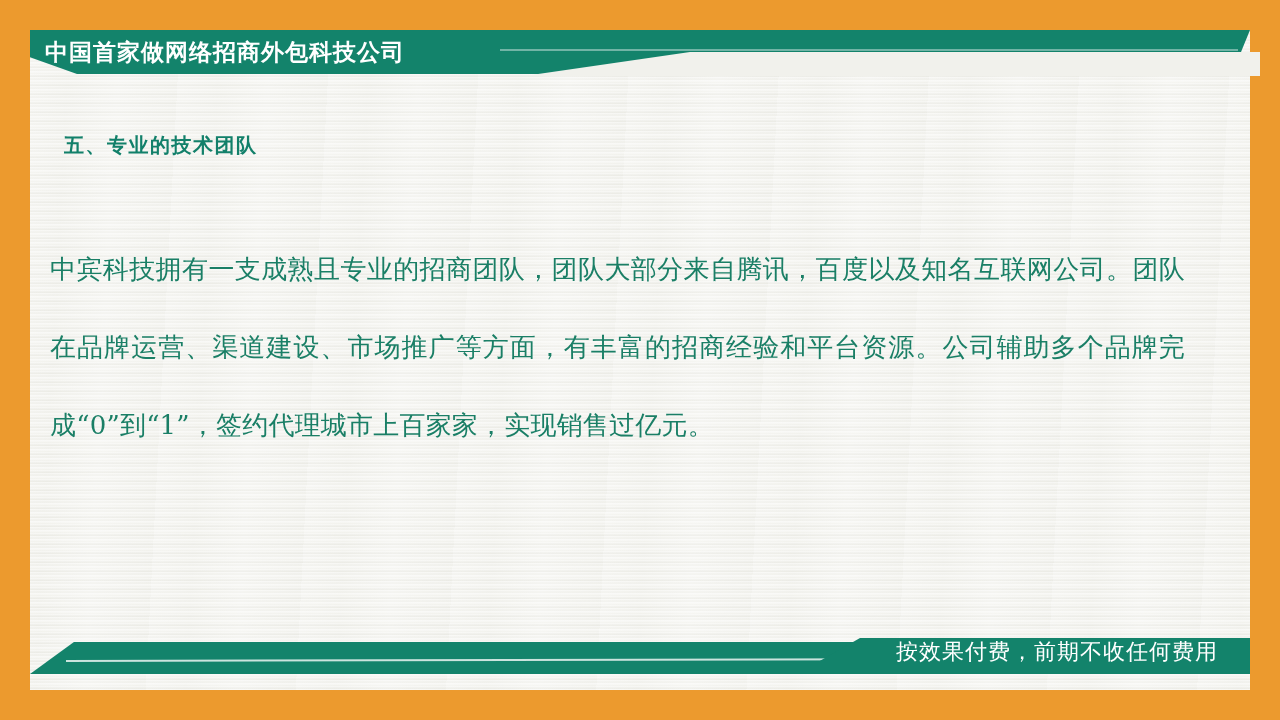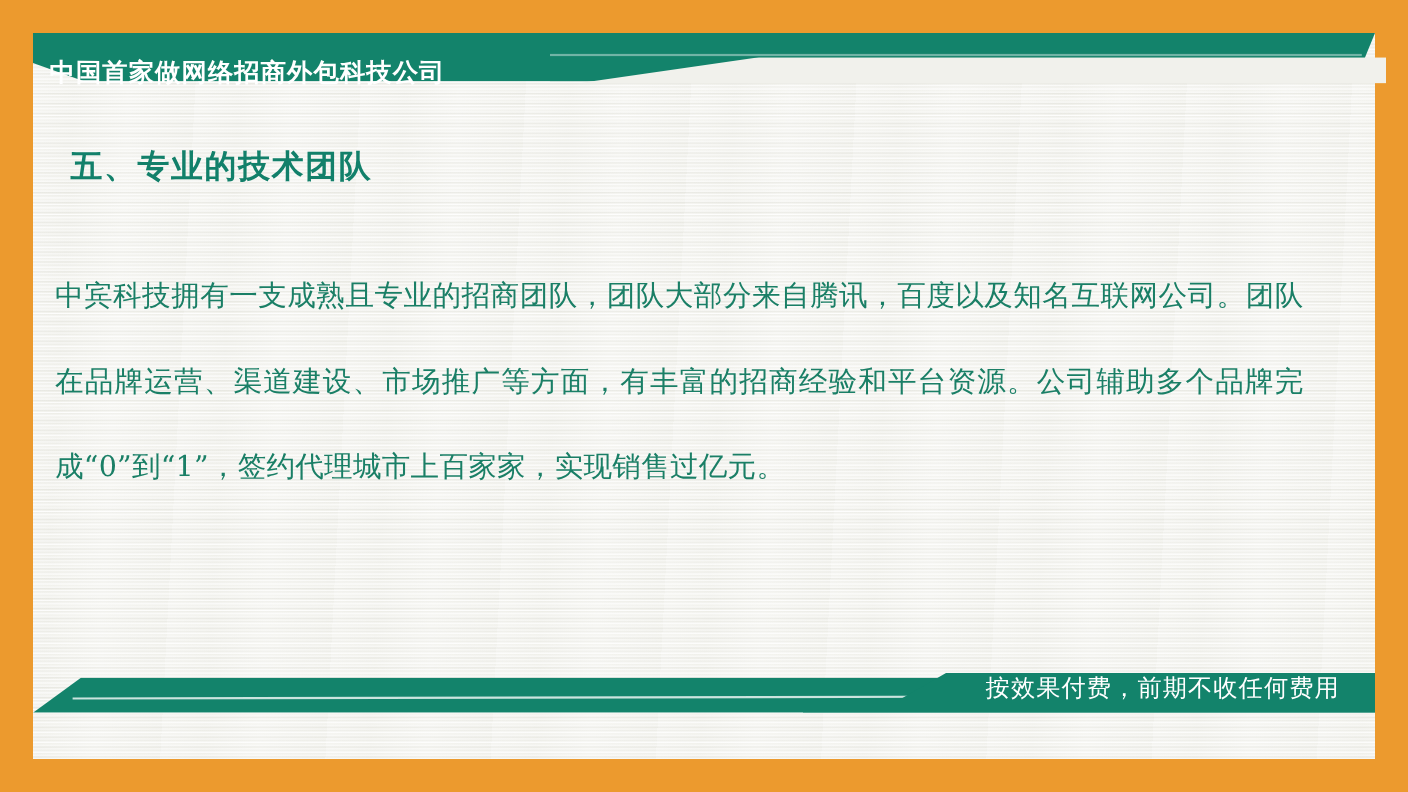--- a/index.html
+++ b/index.html
@@ -88,39 +88,39 @@
     top: 22px;
     width: 760px;
     height: 24px;
     background: #f1f1ec;
     -webkit-clip-path: polygon(3.2% 100%, 25% 0, 100% 0, 100% 100%);
     clip-path: polygon(3.2% 100%, 25% 0, 100% 0, 100% 100%);
   }
   .header-title {
     position: absolute;
     left: 45px;
-    top: 44px;
+    top: 30px;
     width: 470px;
     height: 44px;
     display: flex;
     align-items: center;
     color: #ffffff;
     font-size: 23px;
     font-weight: bold;
     letter-spacing: 1px;
     white-space: nowrap;
   }
 
   
   .section-title {
     position: absolute;
     left: 64px;
     top: 132px;
     color: #12806a;
-    font-size: 29px;
+    font-size: 20px;
     font-weight: bold;
     letter-spacing: 1.5px;
     white-space: nowrap;
   }
   .body-copy {
     position: absolute;
     left: 50px;
     top: 230px;
     width: 1135px;
     color: #1a7f66;
@@ -129,21 +129,21 @@
     line-height: 78px;
     letter-spacing: 0.2px;
     text-align: justify;
     text-justify: inter-character;
   }
 
   
   .footer-wrap {
     position: absolute;
     left: 30px;
-    top: 604px;
+    top: 630px;
     width: 1220px;
     height: 60px;
   }
   .footer-bar-thin {
     position: absolute;
     left: 0;
     top: 12px;
     width: 1220px;
     height: 32px;
     background: #13836b;

